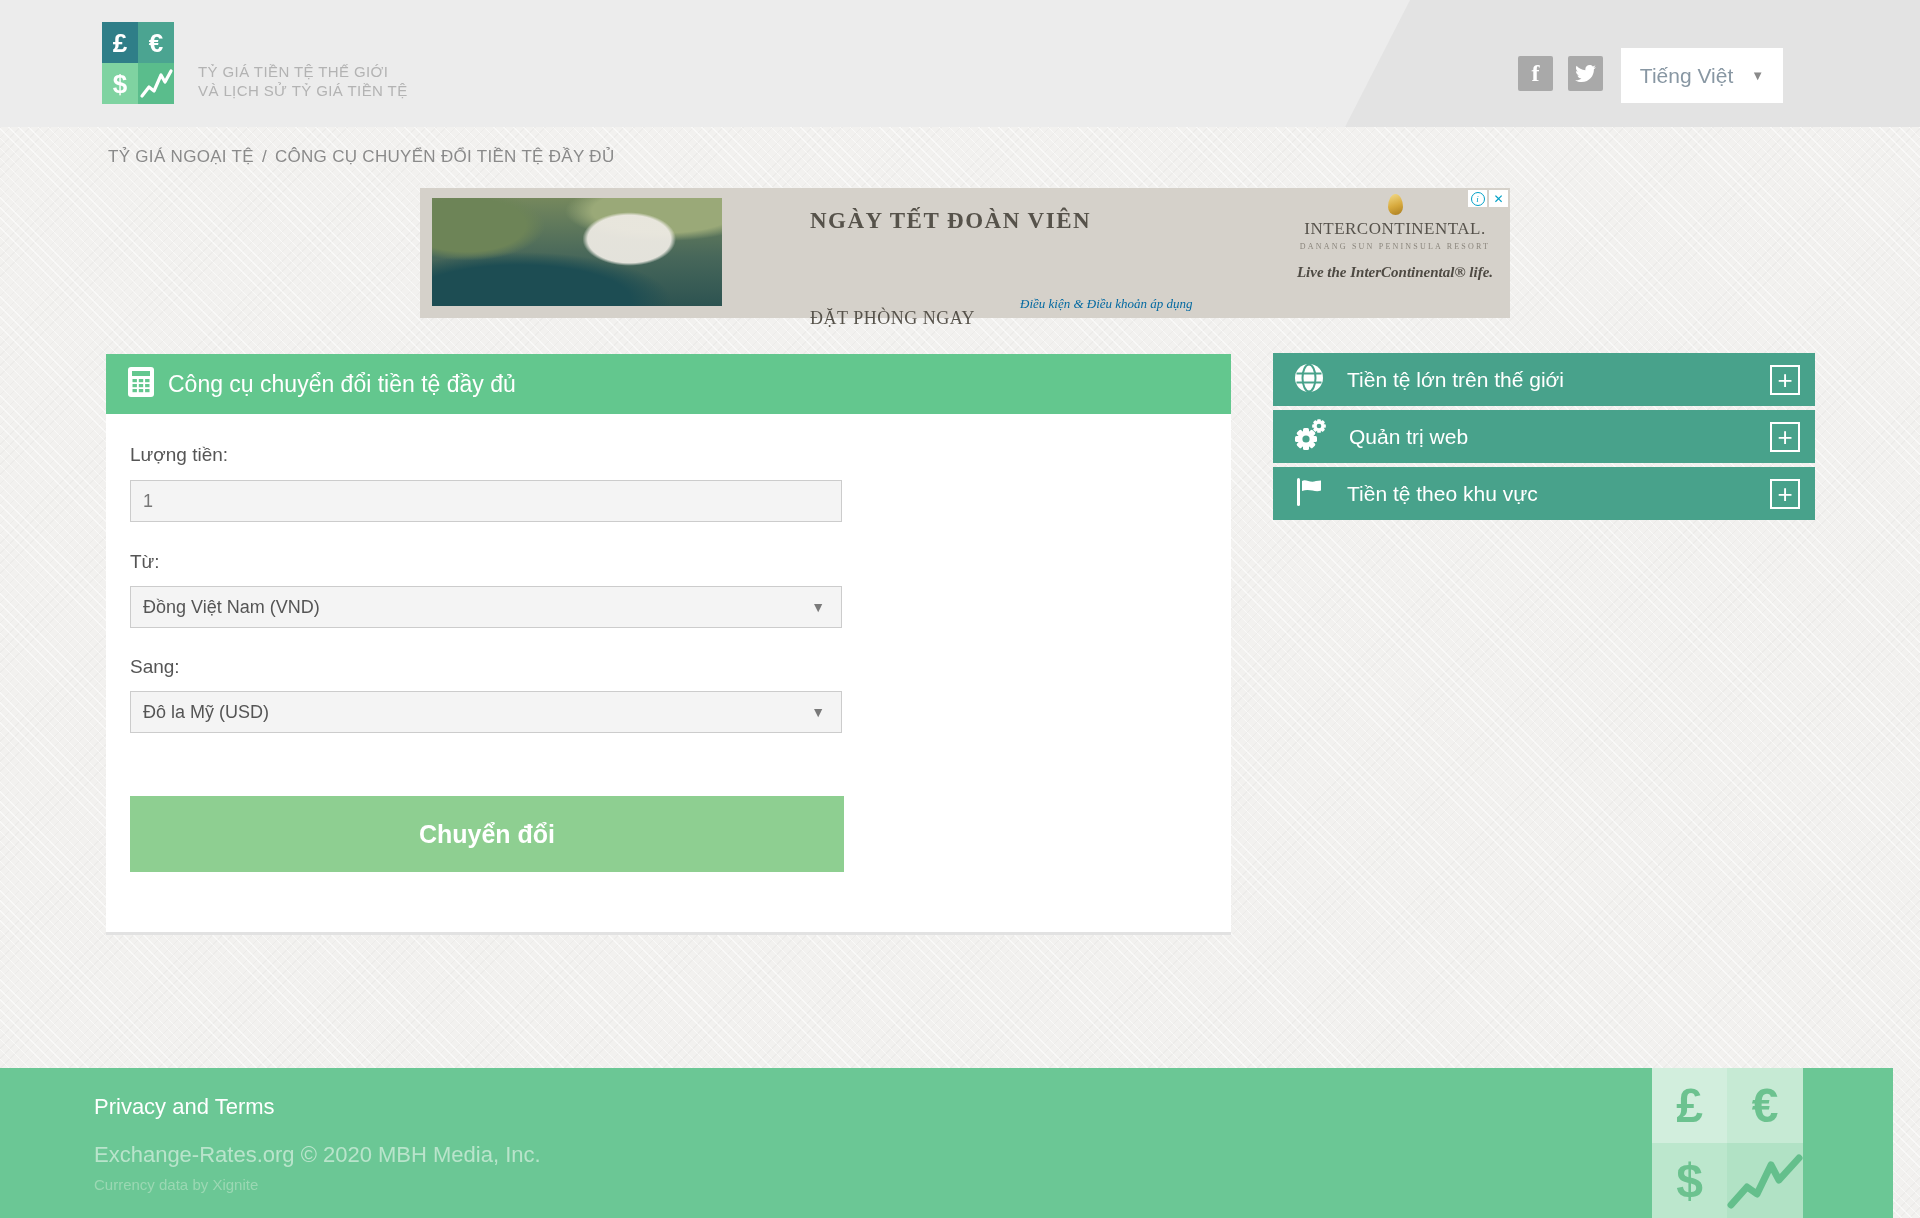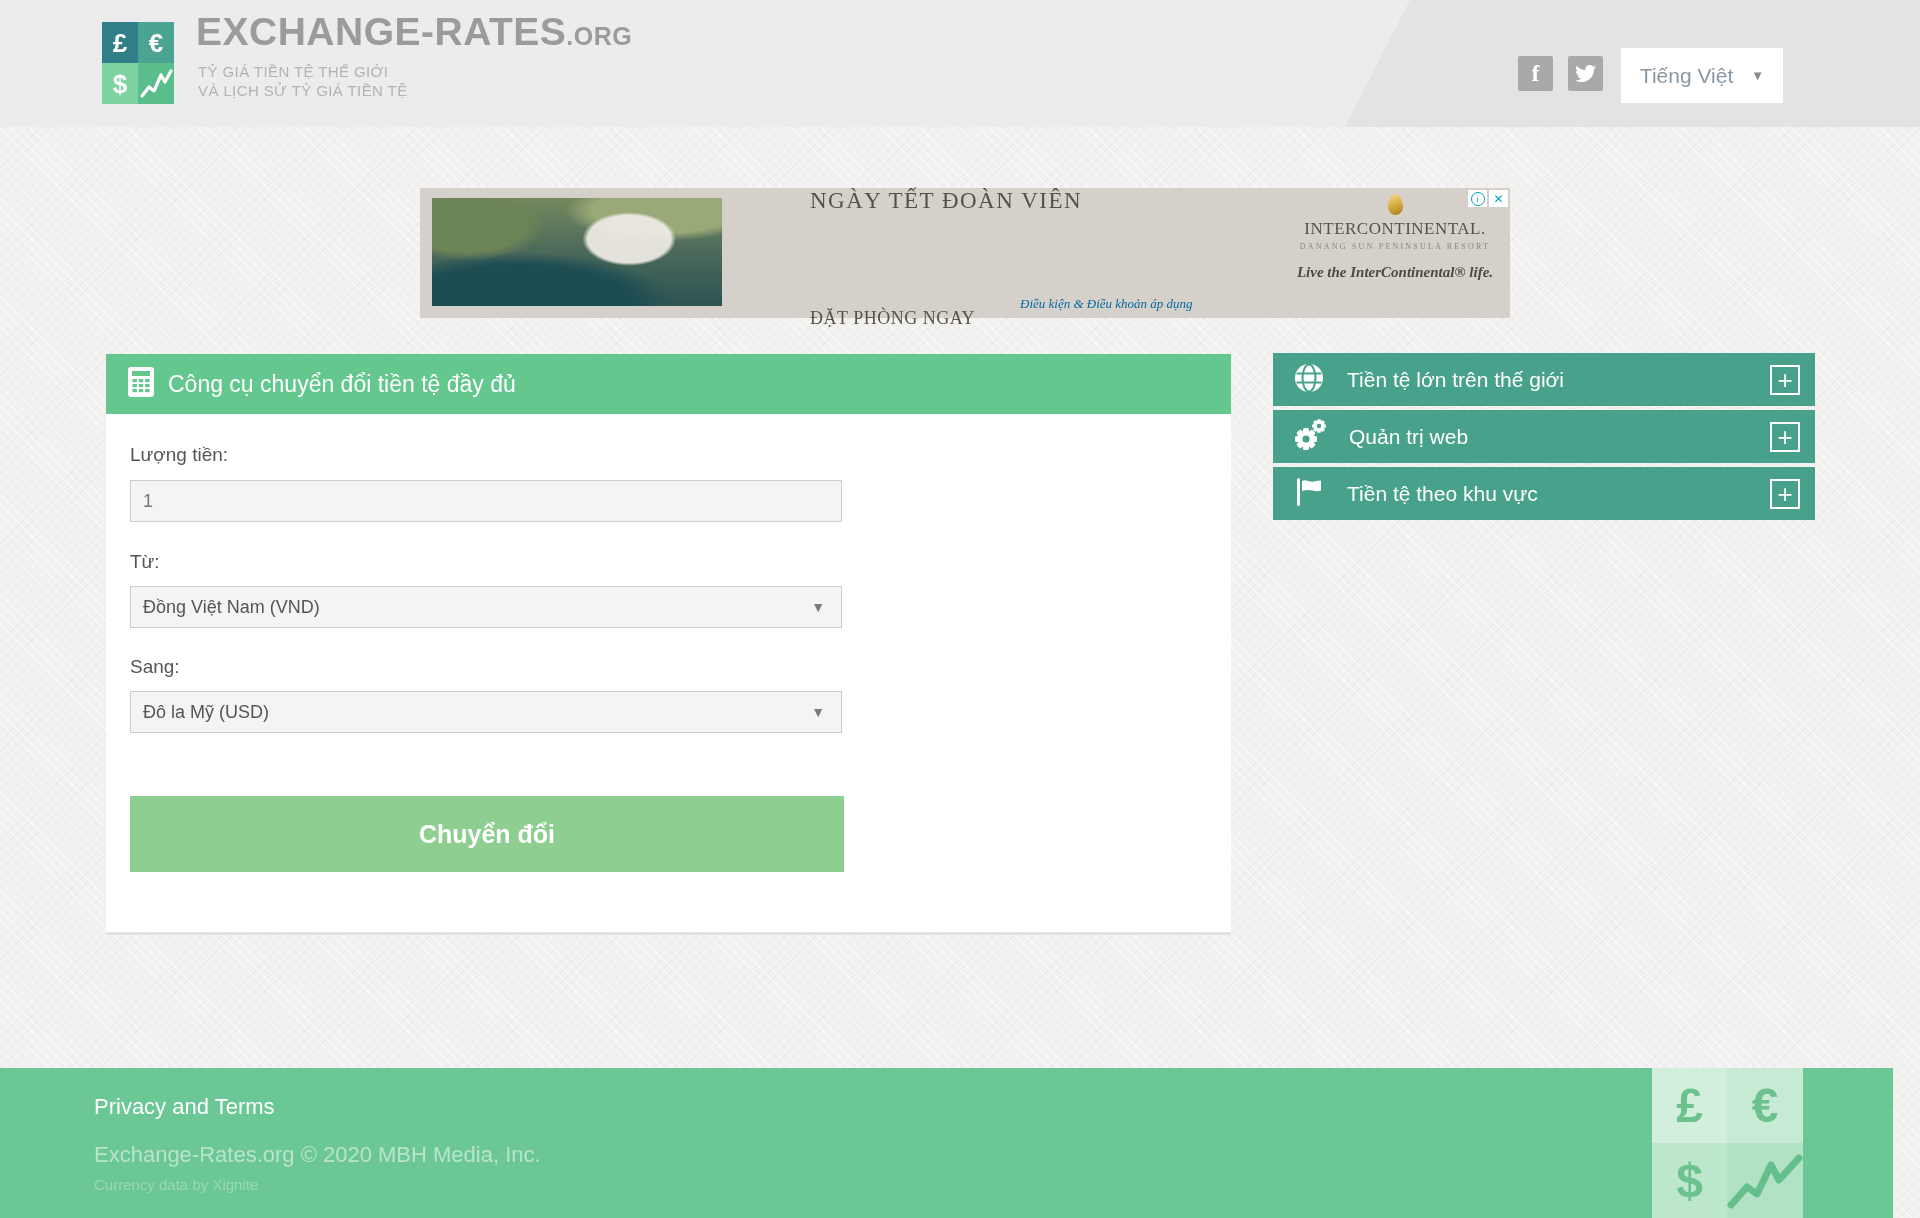--- a/index.html
+++ b/index.html
@@ -41,22 +41,22 @@
   
   .ad{position:absolute;left:420px;top:188px;width:1090px;height:130px;background:#d5d1ca;
     font-family:"Liberation Serif",serif;}
   .ad-photo{position:absolute;left:12px;top:10px;width:290px;height:108px;
     background:
       radial-gradient(ellipse 26% 40% at 68% 38%, rgba(236,233,226,.95) 0 55%, transparent 62%),
       radial-gradient(ellipse 55% 45% at 80% 12%, #9aa978 0 45%, transparent 62%),
       radial-gradient(ellipse 45% 55% at 12% 25%, #6d8457 0 45%, transparent 60%),
       radial-gradient(ellipse 70% 60% at 30% 95%, #1d4d53 0 55%, transparent 75%),
       linear-gradient(180deg,#75885d 0%,#47675a 55%,#2d5351 100%);}
-  .ad-headline{position:absolute;left:390px;top:0;font-size:23px;color:#56524a;
-    letter-spacing:1.5px;}
+  .ad-headline{position:absolute;left:390px;top:20px;font-size:23px;color:#56524a;
+    letter-spacing:1.5px;font-weight:bold;}
   .ad-body{position:absolute;left:390px;top:44px;font-size:16px;font-style:italic;
     color:#5f5b53;line-height:19.5px;}
   .ad-cta{position:absolute;left:390px;top:120px;font-size:18px;color:#56524a;
     letter-spacing:.5px;cursor:pointer;text-align:right;}
   .ad-terms{position:absolute;left:600px;top:108px;font-size:13px;font-style:italic;color:#0369a1;}
   .ad-brand{position:absolute;left:865px;top:6px;width:220px;text-align:center;}
   .ad-gem{width:15px;height:21px;margin:0 auto 4px auto;
     background:linear-gradient(160deg,#f3dc8b 0%,#d7a93c 55%,#a97c1f 100%);
     border-radius:50% 50% 50% 50% / 62% 62% 38% 38%;}
   .ad-brand-name{font-size:17px;letter-spacing:.5px;color:#55514a;}
@@ -119,40 +119,42 @@
       <div class="logo-cell lc-pound">£</div>
       <div class="logo-cell lc-euro">€</div>
       <div class="logo-cell lc-dollar">$</div>
       <div class="logo-cell lc-chart">
         <svg width="36" height="41" viewBox="0 0 36 41">
             <polyline points="4,33 11,24 16,28 23,12 27,19 33,8" fill="none" stroke="#fff" stroke-width="3.2" stroke-linecap="round" stroke-linejoin="round"></polyline>
           </svg>
       </div>
     </div>
 
-    <div class="site-title"><span>EXCHANGE-RATES</span><span class="tld">.ORG</span></div>
 
     <div class="tagline">
       <div>TỶ GIÁ TIỀN TỆ THẾ GIỚI</div>
       <div>VÀ LỊCH SỬ TỶ GIÁ TIỀN TỆ</div>
     </div>
 
     <div class="social-btn social-fb">f</div>
     <div class="social-btn social-tw">
       <svg width="21" height="21" viewBox="0 0 24 24">
           <path fill="#fff" d="M24 4.6c-.9.4-1.8.6-2.8.8 1-.6 1.8-1.6 2.2-2.7-1 .6-2 1-3.1 1.2C19.4 2.9 18.1 2.3 16.7 2.3c-2.7 0-4.9 2.2-4.9 4.9 0 .4 0 .8.1 1.1C7.8 8.1 4.2 6.1 1.8 3.2c-.4.7-.7 1.6-.7 2.5 0 1.7.9 3.2 2.2 4.1-.8 0-1.6-.2-2.2-.6v.1c0 2.4 1.7 4.4 3.9 4.8-.4.1-.8.2-1.3.2-.3 0-.6 0-.9-.1.6 2 2.4 3.4 4.6 3.4-1.7 1.3-3.8 2.1-6.1 2.1-.4 0-.8 0-1.2-.1 2.2 1.4 4.8 2.2 7.5 2.2 9.1 0 14-7.5 14-14v-.6c1-.7 1.8-1.6 2.3-2.6z"></path>
         </svg>
     </div>
 
     <div class="lang-select">
       <span class="lang-label">Tiếng Việt</span>
       <span class="lang-arrow">▼</span>
     </div>
   </div>
 
+  <div class="breadcrumb">
+    <span>TỶ GIÁ NGOẠI TỆ</span><span class="sep">/</span><span>CÔNG CỤ CHUYỂN ĐỔI TIỀN TỆ ĐẦY ĐỦ</span>
+  </div>
 
   <div class="ad">
     <div class="ad-photo"></div>
     <div class="ad-headline">NGÀY TẾT ĐOÀN VIÊN</div>
     <div class="ad-cta">ĐẶT PHÒNG NGAY</div>
     <div class="ad-terms">Điều kiện &amp; Điều khoản áp dụng</div>
     <div class="ad-brand">
       <div class="ad-gem"></div>
       <div class="ad-brand-name">INTERCONTINENTAL.</div>
       <div class="ad-brand-sub">DANANG SUN PENINSULA RESORT</div>

